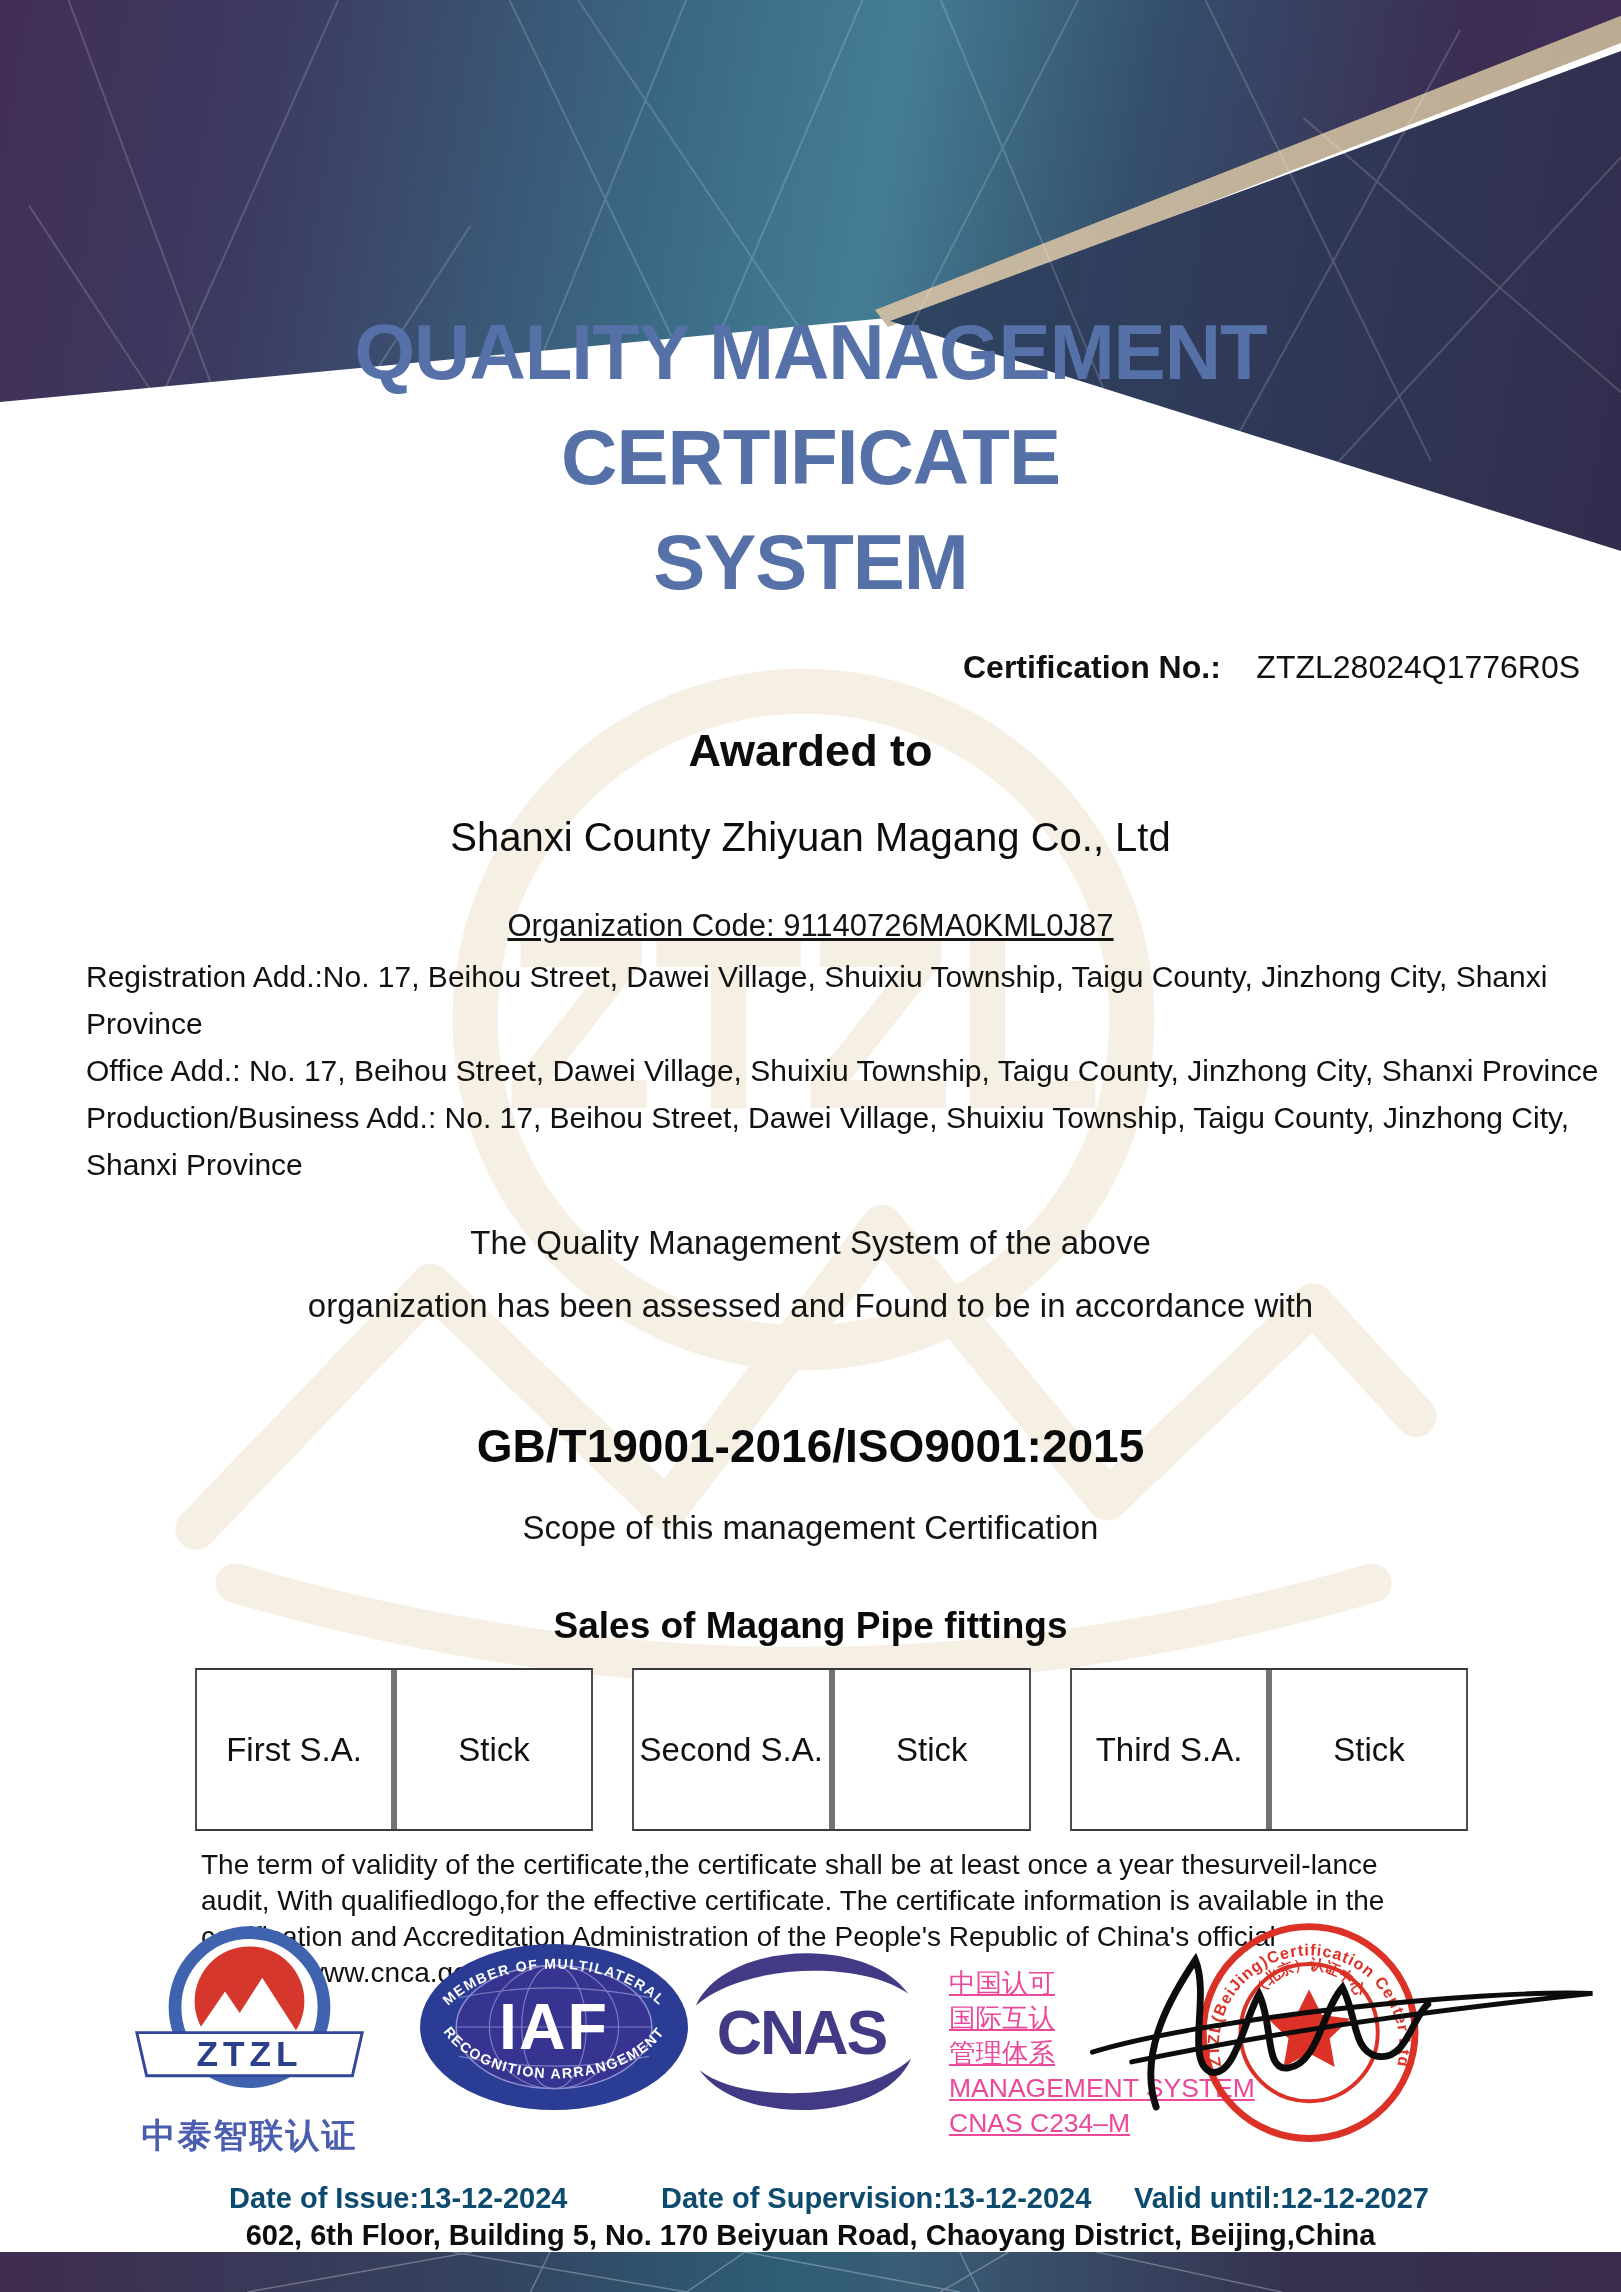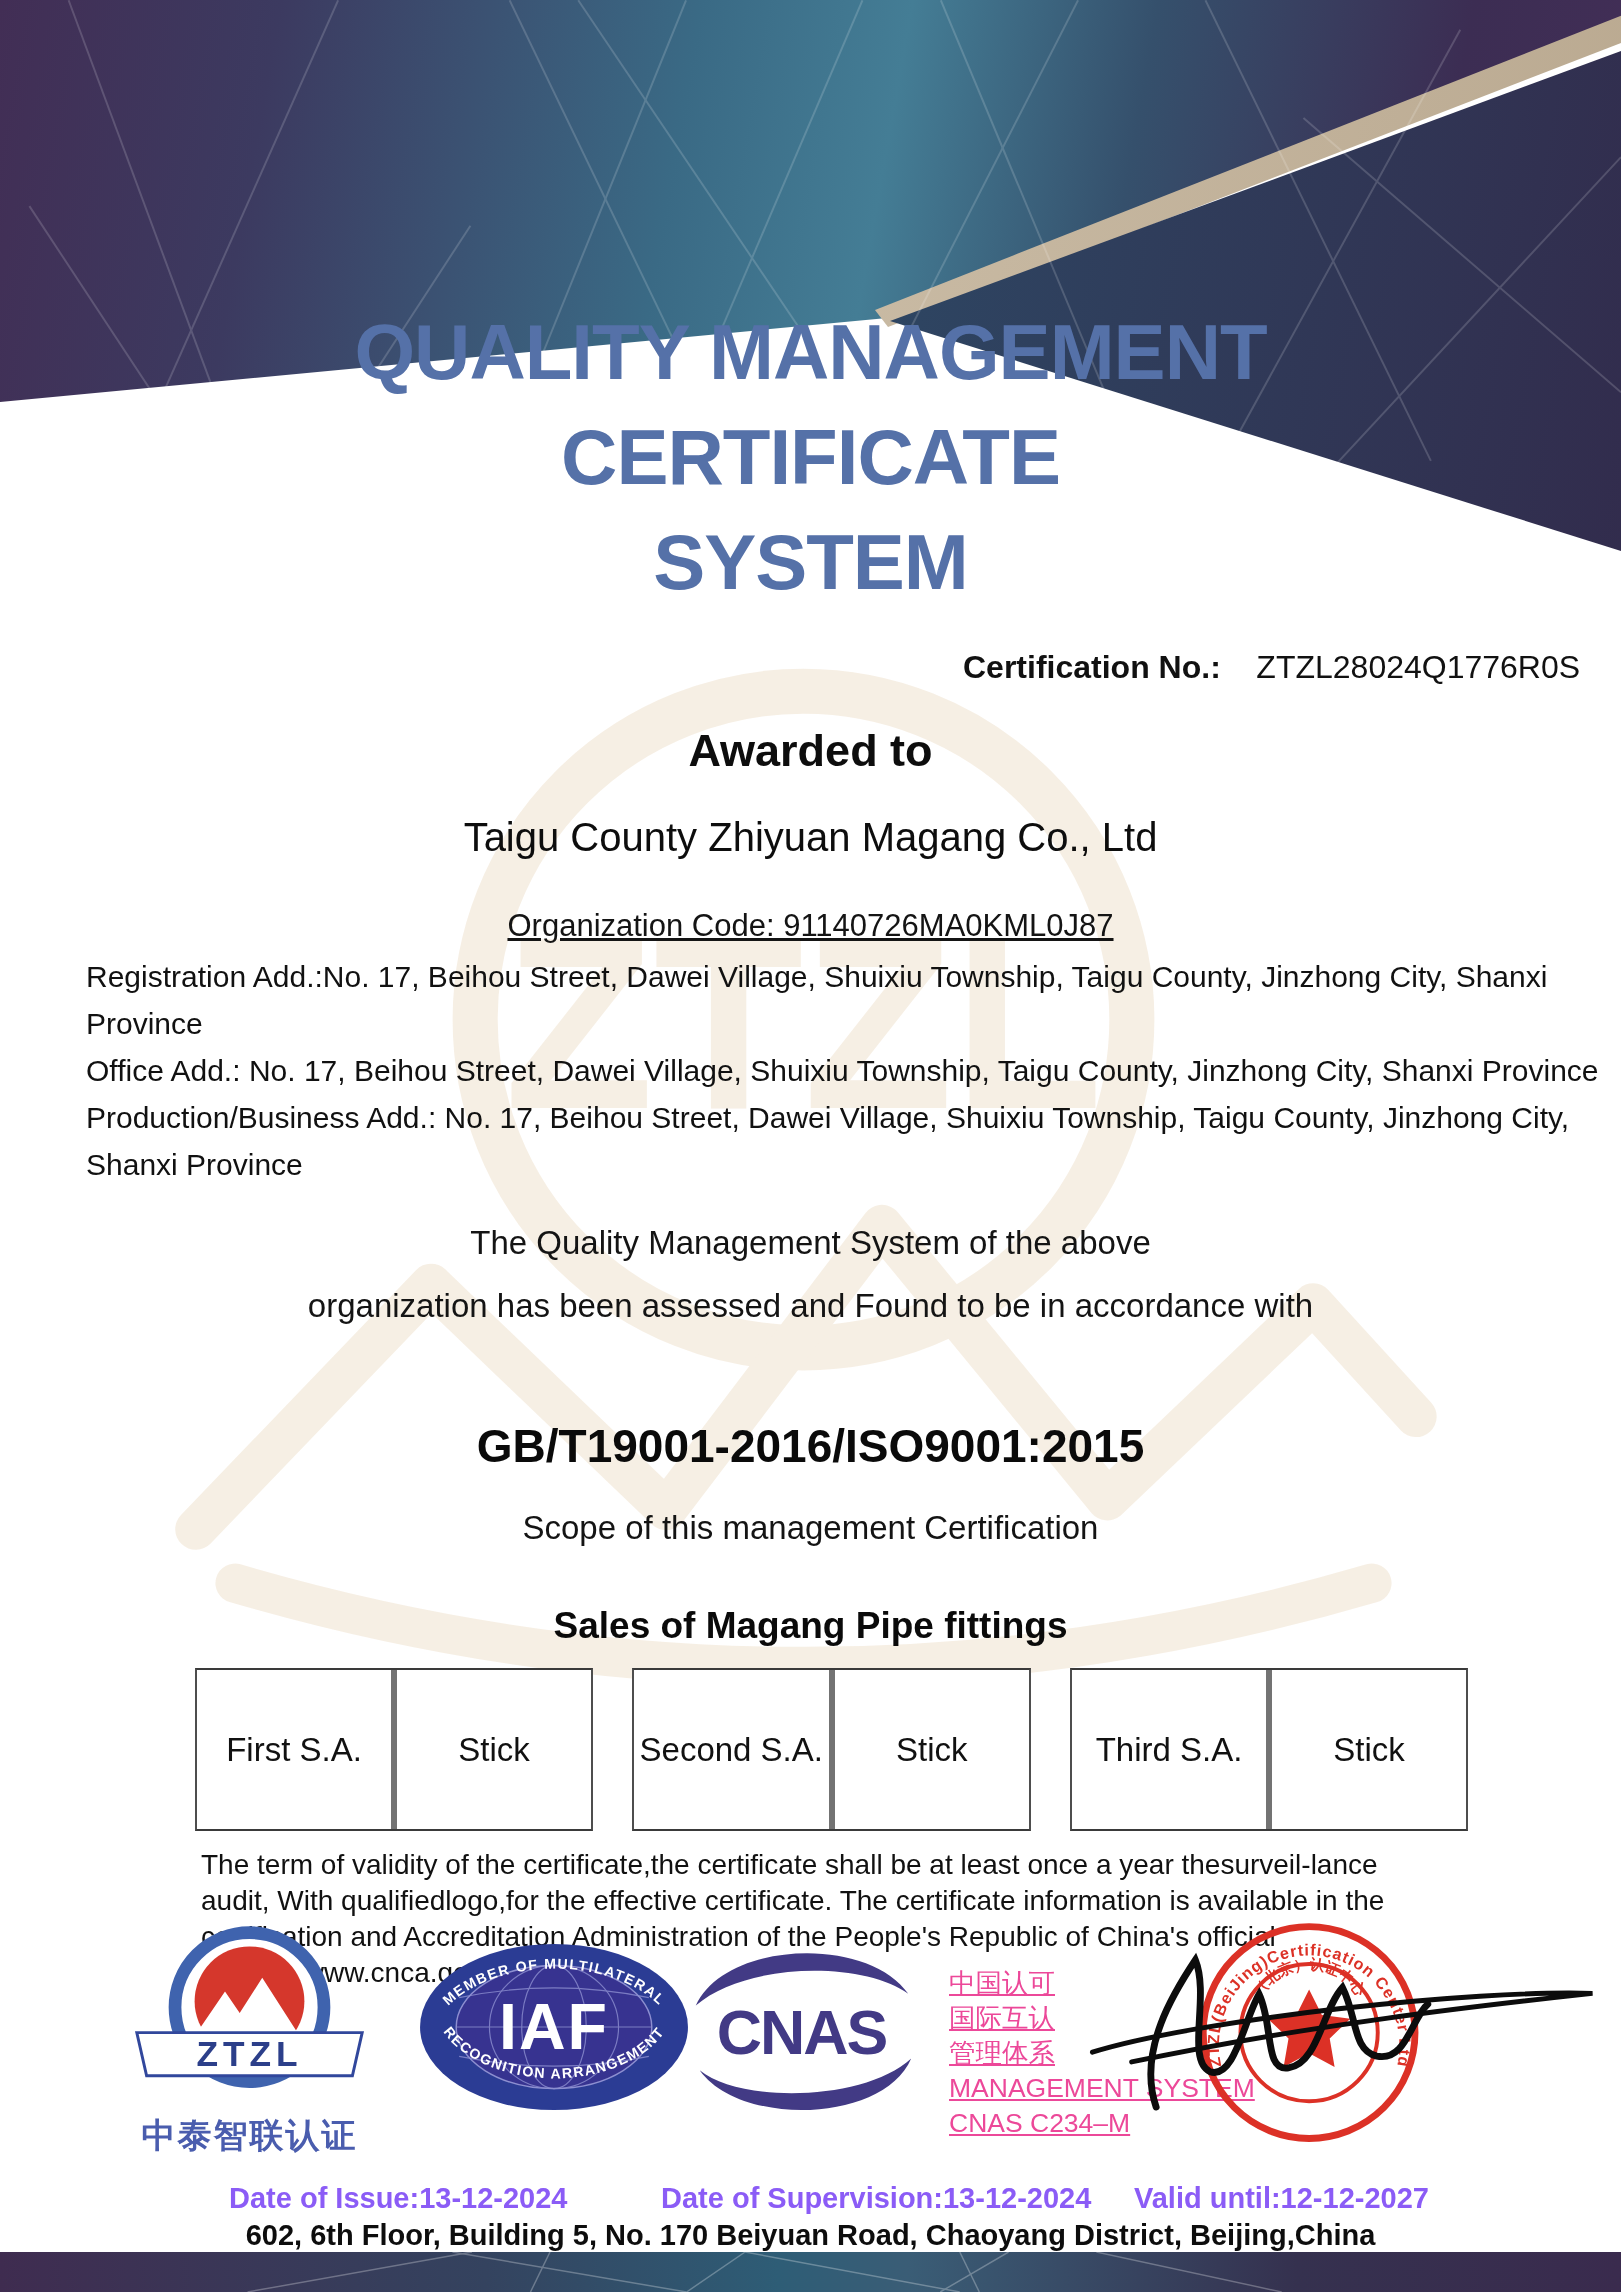--- a/index.html
+++ b/index.html
@@ -55,21 +55,21 @@
   .sa-box .cell{flex:1;display:flex;align-items:center;justify-content:center;font-size:33px;color:#111;}
   .sa-box .cell:first-child{border-right:6px solid #737373;}
   .sa1{left:195px;width:398px;}
   .sa2{left:632px;width:399px;}
   .sa3{left:1070px;width:398px;}
   .validity{left:201px;top:1847px;width:1243px;font-size:28px;line-height:36px;color:#111;}
   
   .ztzl-caption{left:127px;top:2113px;width:245px;text-align:center;font-size:34px;font-weight:bold;color:#4a5dae;letter-spacing:2px;}
   .cnas-text{left:949px;top:1966px;font-size:26.5px;line-height:35px;color:#ec4899;text-decoration:underline;}
   
-  .dates{top:2182px;font-size:29px;font-weight:600;color:#8b5cf6;}
+  .dates{top:2182px;font-size:29px;font-weight:600;color:#0c4a6e;}
   .d1{left:229px;} .d2{left:661px;} .d3{left:1134px;}
   .footer-addr{left:0;top:2219px;width:1621px;text-align:center;font-size:29px;font-weight:600;color:#0d0d0d;}
 </style>
 </head>
 <body>
 
 <div class="abs header">
   <div class="abs hdr-mass"></div>
   <div class="abs hdr-beige"></div>
   <div class="abs hdr-navy"></div>
@@ -108,21 +108,21 @@
   <div>SYSTEM</div>
 </div>
 
 <div class="abs certno">
   <span class="lbl">Certification No.:</span>
   <span>&nbsp;&nbsp;</span>
   <span>ZTZL28024Q1776R0S</span>
 </div>
 
 <div class="abs awarded">Awarded to</div>
-<div class="abs company">Taigu County Zhiyuan Magang Co., Ltd</div>
+<div class="abs company">Shanxi County Zhiyuan Magang Co., Ltd</div>
 <div class="abs orgcode">Organization Code: 91140726MA0KML0J87</div>
 
 <div class="abs addresses">
   <p>Registration Add.:No. 17, Beihou Street, Dawei Village, Shuixiu Township, Taigu County, Jinzhong City, Shanxi Province</p>
   <p>Office Add.: No. 17, Beihou Street, Dawei Village, Shuixiu Township, Taigu County, Jinzhong City, Shanxi Province</p>
   <p>Production/Business Add.: No. 17, Beihou Street, Dawei Village, Shuixiu Township, Taigu County, Jinzhong City, Shanxi Province</p>
 </div>
 
 <div class="abs assessment">
   <div>The Quality Management System of the above</div>

